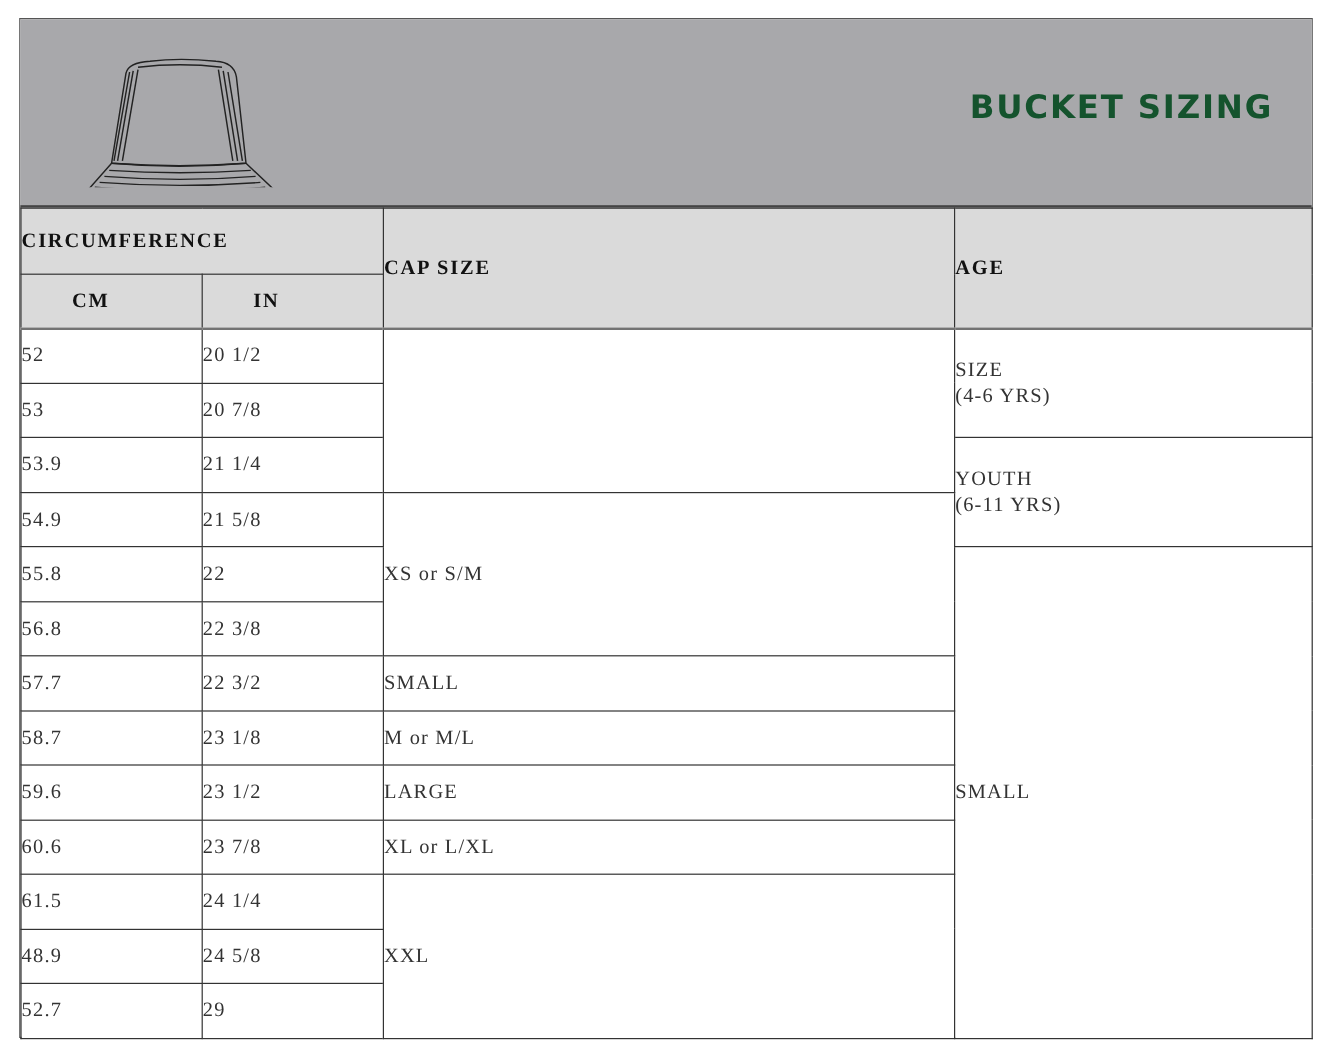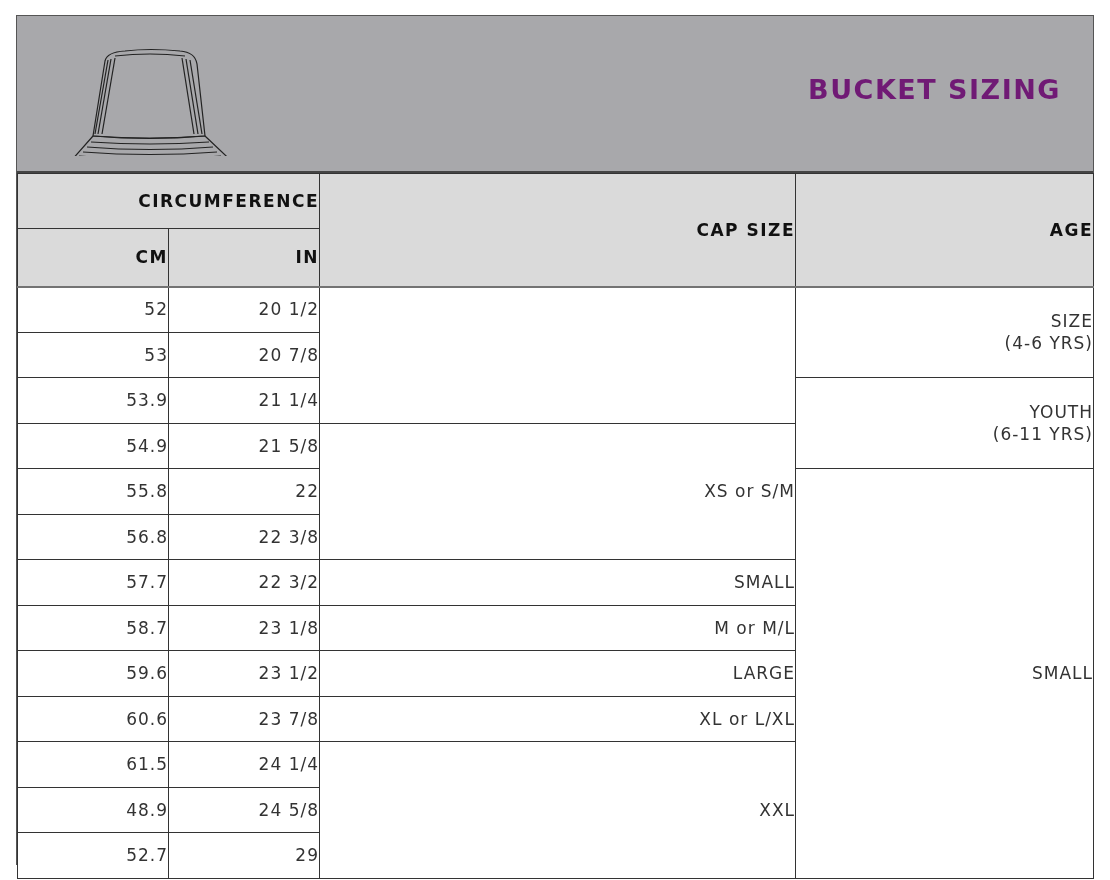--- a/index.html
+++ b/index.html
@@ -3,29 +3,29 @@
 <meta charset="utf-8">
 <style>
   html, body { margin: 0; padding: 0; background: #ffffff; }
   body { width: 1110px; height: 880px; position: relative; overflow: hidden;
          font-family: "DejaVu Sans", sans-serif; color: #2a2a2a; }
   .chart { position: absolute; left: 16px; top: 15px; width: 1078px; height: 850px;
            border: 1px solid #555; box-sizing: border-box; }
   .banner { position: absolute; left: 0; top: 0; width: 100%; height: 157px;
             background: #a8a8ab; border-bottom: 2px solid #444; box-sizing: border-box; }
   .banner .title { position: absolute; right: 32px; top: 58px; font-size: 27px; font-weight: bold;
-                   letter-spacing: 1.5px; color: #701a75; }
+                   letter-spacing: 1.5px; color: #14532d; }
   .banner svg { position: absolute; left: 28px; top: 20px; }
   table { position: absolute; left: 0; top: 157px; border-collapse: collapse; table-layout: fixed;
           width: 1076px; }
-  td, th { border: 1px solid #333; text-align: right; padding: 0; box-sizing: border-box; }
+  td, th { border: 1px solid #333; text-align: left; padding: 0; box-sizing: border-box; font-family: Liberation Serif, serif; }
   th { background: #dadada; font-weight: bold; color: #111; font-size: 17px; letter-spacing: 1.5px; }
   td { font-size: 17px; color: #333; letter-spacing: 1px; background: #fff; line-height: 1.3; }
   tr.h1 th { height: 55px; }
-  tr.h2 th { height: 58px; }
+  tr.h2 th { height: 45px; padding-left: 42px; }
   tr.d td { height: 45.5px; }
   th.top-gray { border-bottom: 2px solid #737373; }
 </style>
 </head>
 <body>
 
 <div class="chart">
   <div class="banner">
     <svg width="210" height="120" viewBox="0 0 210 120" fill="none" stroke="#222" stroke-width="1.2">
       <path d="M60 25 Q62 16 80 15 Q105 12 135 15 Q150 16 152 28 L160 100 Q105 105 48 100 Z" fill="#a8a8ab"></path>

